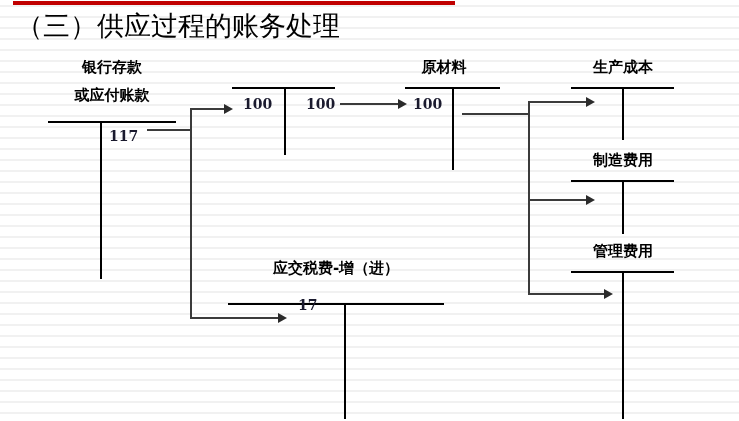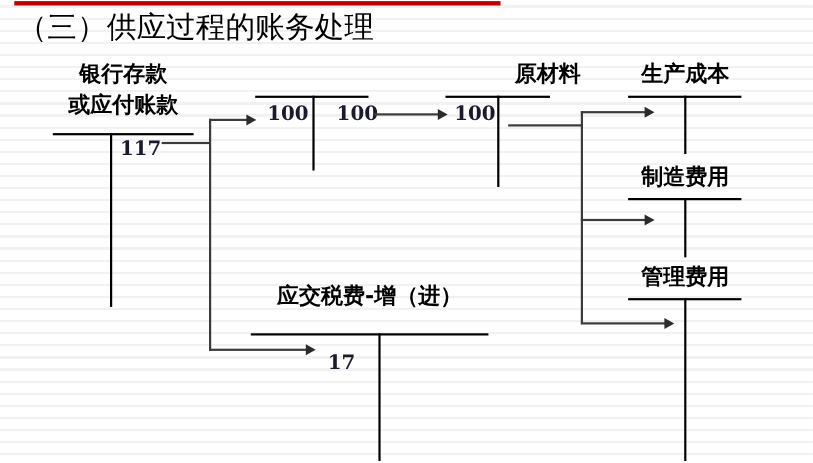--- a/index.html
+++ b/index.html
@@ -43,21 +43,21 @@
     line-height: 34px;
     font-weight: 400;
     letter-spacing: 0px;
     white-space: nowrap;
     font-family: "DejaVu Sans", "Liberation Sans", sans-serif;
   }
 
   
   .acct-label {
     position: absolute;
-    font-size: 20px;
+    font-size: 15px;
     line-height: 25px;
     font-weight: 700;
     white-space: nowrap;
     text-align: center;
     font-family: "DejaVu Sans", "Liberation Sans", sans-serif;
   }
 
   
   .tbar {
     position: absolute;
@@ -66,21 +66,21 @@
   }
   .tstem {
     position: absolute;
     width: 0;
     border-left: 2px solid #000;
   }
 
   
   .amount {
     position: absolute;
-    font-size: 18px;
+    font-size: 14px;
     line-height: 20px;
     font-weight: 700;
     color: #1a1a2e;
     white-space: nowrap;
     font-family: "DejaVu Serif", "Liberation Serif", serif;
   }
 
   
   .hline {
     position: absolute;
@@ -113,41 +113,41 @@
   <div class="acct-label" style="left:22px; top:83px; width:180px;">或应付账款</div>
   <div class="tbar" style="left:48px;  top:121px; width:128px;"></div>
   <div class="tstem" style="left:100px; top:121px; height:158px;"></div>
   <div class="amount" style="left:109px; top:126px;">117</div>
 
   <div class="tbar" style="left:232px; top:87px; width:103px;"></div>
   <div class="tstem" style="left:284px; top:87px; height:68px;"></div>
   <div class="amount" style="left:243px; top:94px;">100</div>
   <div class="amount" style="left:306px; top:94px;">100</div>
 
-  <div class="acct-label" style="left:438px; top:55px; width:90px;text-align:right;">原材料</div>
+  <div class="acct-label" style="left:399px; top:55px; width:90px;">原材料</div>
   <div class="tbar" style="left:405px; top:87px; width:95px;"></div>
   <div class="tstem" style="left:452px; top:87px; height:83px;"></div>
   <div class="amount" style="left:413px; top:94px;">100</div>
 
   <div class="acct-label" style="left:568px; top:55px; width:110px;">生产成本</div>
   <div class="tbar" style="left:571px; top:87px; width:103px;"></div>
   <div class="tstem" style="left:622px; top:87px; height:53px;"></div>
 
   <div class="acct-label" style="left:568px; top:148px; width:110px;">制造费用</div>
   <div class="tbar" style="left:571px; top:180px; width:103px;"></div>
   <div class="tstem" style="left:622px; top:180px; height:54px;"></div>
 
   <div class="acct-label" style="left:568px; top:239px; width:110px;">管理费用</div>
   <div class="tbar" style="left:571px; top:271px; width:103px;"></div>
   <div class="tstem" style="left:622px; top:271px; height:150px;"></div>
 
   <div class="acct-label" style="left:228px; top:256px; width:216px;">应交税费-增（进）</div>
   <div class="tbar" style="left:228px; top:303px; width:216px;"></div>
   <div class="tstem" style="left:344px; top:303px; height:118px;"></div>
-  <div class="amount" style="left:298px; top:320px;">17</div>
+  <div class="amount" style="left:298px; top:295px;">17</div>
 
   <div class="hline" style="left:147px; top:129px; width:44px;"></div>
   <div class="vline" style="left:190px; top:108px; height:211px;"></div>
 
   <div class="hline" style="left:190px; top:108px; width:38px;"></div>
   <div class="arrow-head" style="left:224px; top:104px;"></div>
 
   <div class="hline" style="left:190px; top:317px; width:90px;"></div>
   <div class="arrow-head" style="left:278px; top:313px;"></div>
 

